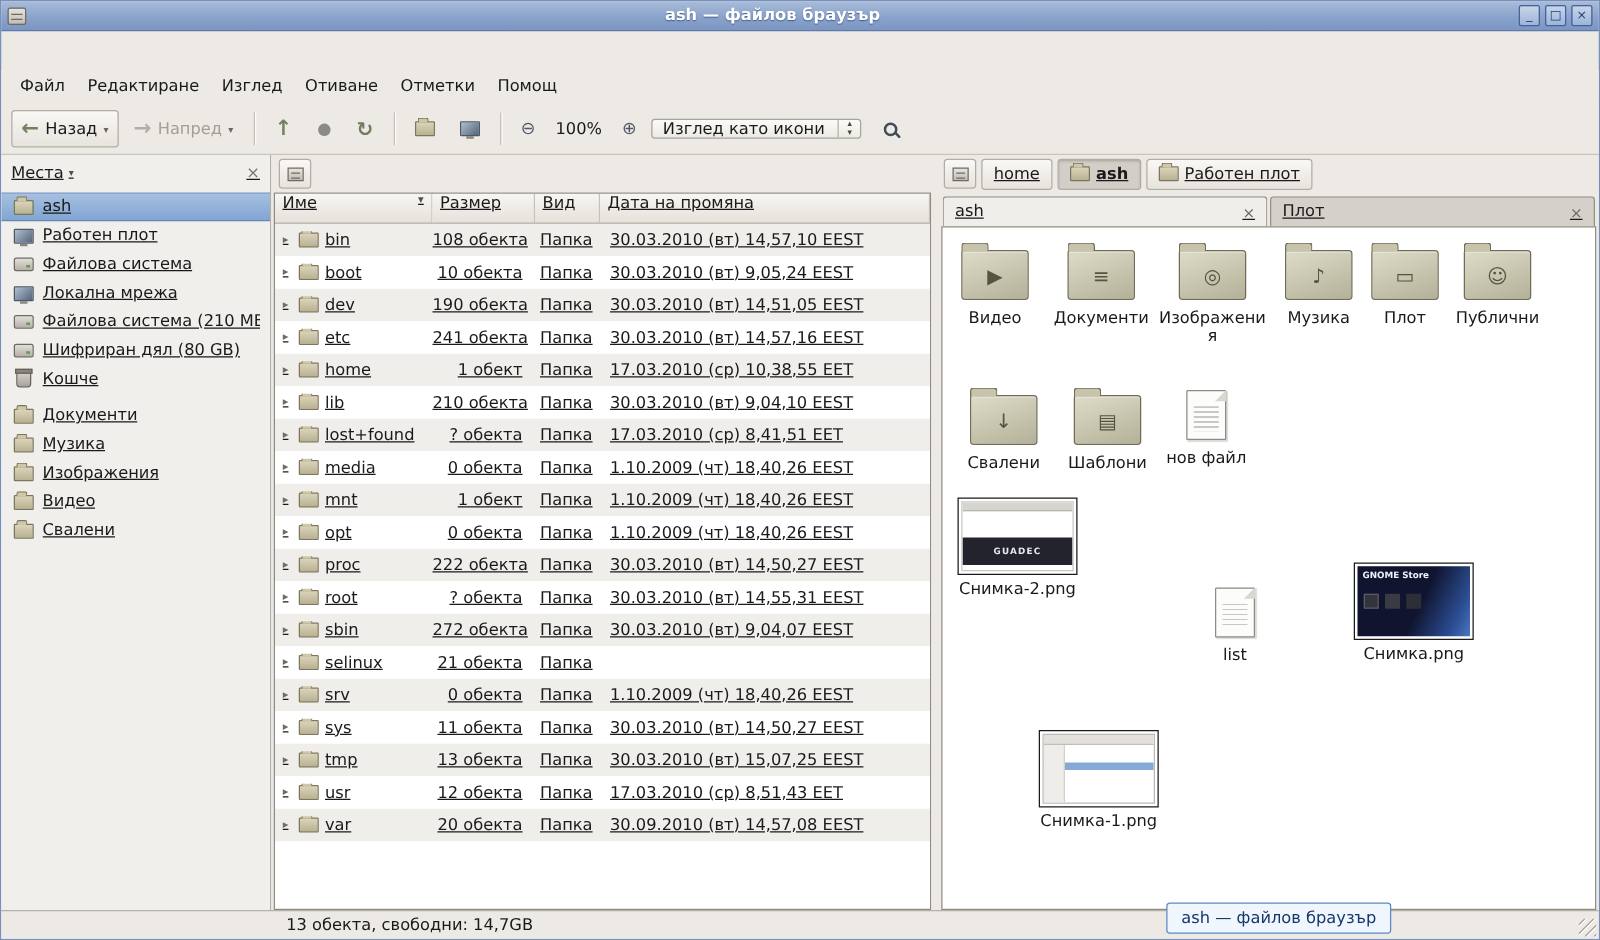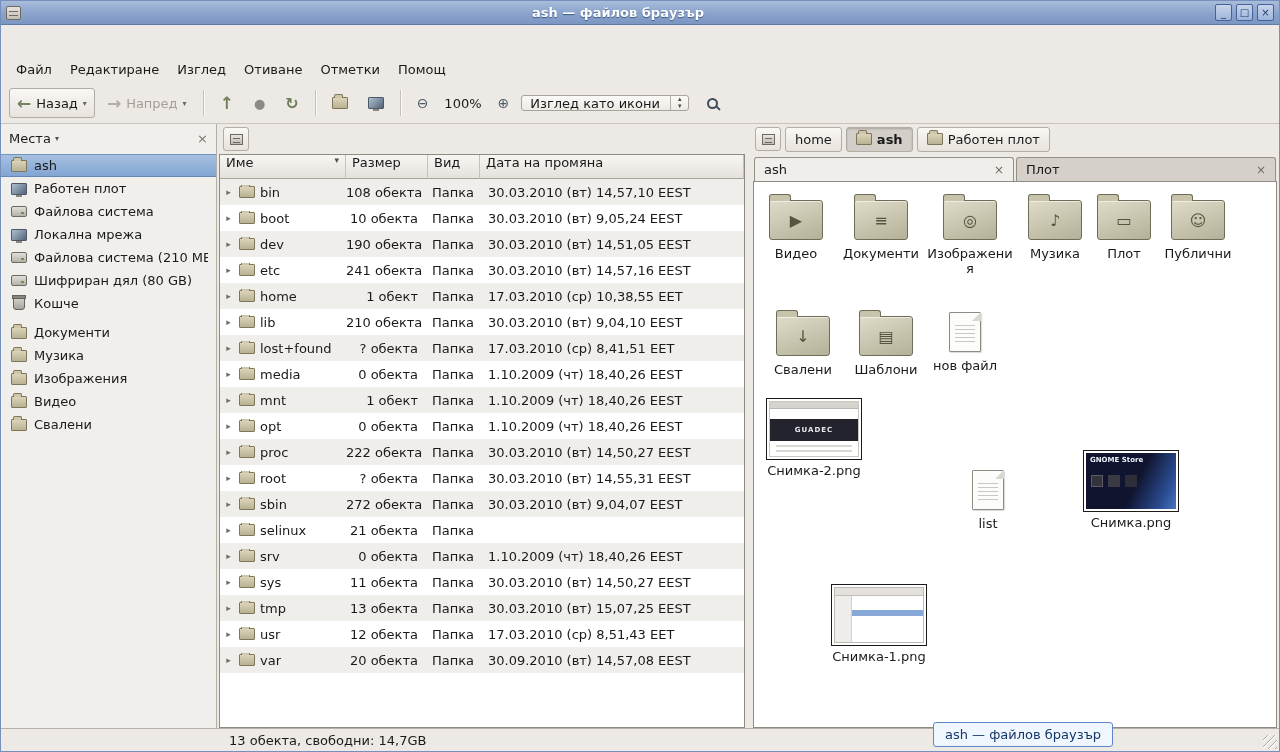--- a/index.html
+++ b/index.html
@@ -50,21 +50,21 @@
   .icon-computer { width:16px; height:12px; border:1px solid #4e5864; background:linear-gradient(135deg,#aebfd0,#53647a); border-radius:1px; position:relative; display:inline-block; flex:none; }
   .icon-computer::after { content:""; position:absolute; left:4px; right:4px; bottom:-3px; height:2px; background:#8b877f; }
   .icon-drive { width:16px; height:11px; background:linear-gradient(#e2dfd9,#b5b1a9); border:1px solid #6e6a62; border-radius:2px; position:relative; display:inline-block; flex:none; }
   .icon-drive::after { content:""; position:absolute; right:2px; bottom:2px; width:3px; height:2px; background:#5d9b4f; }
   .icon-trash { width:12px; height:13px; background:linear-gradient(#d4d2cc,#a7a49d); border:1px solid #66625a; border-radius:1px 1px 3px 3px; position:relative; display:inline-block; flex:none; margin:0 2px; }
   .icon-trash::before { content:""; position:absolute; top:-3px; left:-2px; right:-2px; height:2px; background:#8a867e; border:1px solid #66625a; }
   .icon-drawer { width:13px; height:11px; background:linear-gradient(#e8e5df,#c0bcb4); border:1px solid #6e6a62; position:relative; display:inline-block; flex:none; }
   .icon-drawer::before { content:""; position:absolute; left:2px; right:2px; top:3px; height:1px; background:#6e6a62; box-shadow:0 4px 0 #6e6a62; }
 
   
-  .main { flex:1; display:flex; min-height:0; }
+  .main { flex:1; display:flex; min-height:0;text-decoration:underline; }
 
   
   .sidebar { width:216px; flex:none; background:#f1efec; border-right:1px solid #b3afa7; display:flex; flex-direction:column; }
   .side-header { height:28px; flex:none; display:flex; align-items:center; padding:0 8px; gap:4px; }
   .side-chevron { font-size:8px; color:#55514a; }
   .side-close { margin-left:auto; color:#7a766e; font-size:13px; }
   .side-list { flex:1; overflow:hidden; padding-top:2px; }
   .side-item { height:23px; display:flex; align-items:center; gap:7px; padding:0 8px 0 10px; }
   .side-item.selected { background:linear-gradient(#a6c0e0,#82a5d3); border-top:1px solid #7295c2; border-bottom:1px solid #6487b5; }
   .side-item.sep-above { margin-top:6px; }
@@ -113,21 +113,21 @@
 
   .doc-icon { width:32px; height:40px; background:#fcfcfa; border:1px solid #8f8b83; border-radius:1px; position:relative; display:inline-block; margin-top:4px; box-shadow:1px 1px 1px rgba(0,0,0,.15); }
   .doc-icon::before { content:""; position:absolute; top:-1px; right:-1px; border-style:solid; border-width:0 0 9px 9px; border-color:transparent transparent #d9d7d0 transparent; }
   .doc-icon::after { content:""; position:absolute; left:5px; right:5px; top:12px; height:20px;
     background:repeating-linear-gradient(#b4b1aa 0 1px, transparent 1px 4px); opacity:.7; }
 
   .thumb { display:inline-block; background:#fff; border:1px solid #1a1a1a; padding:2px; }
   .tinner { display:block; width:90px; height:56px; position:relative; overflow:hidden; }
   .t-guadec .tinner { background:#fff; border:1px solid #c9c7c0; }
   .g-top { display:block; height:7px; background:#d6d4cf; border-bottom:1px solid #b9b7b0; }
-  .g-band { display:block; margin-top:10px; height:22px; background:#23232e; color:#e8e8f0; display:flex; align-items:center; justify-content:center; font-size:7px; font-weight:bold; letter-spacing:1px; }
+  .g-band { display:block; margin-top:21px; height:22px; background:#23232e; color:#e8e8f0; display:flex; align-items:center; justify-content:center; font-size:7px; font-weight:bold; letter-spacing:1px; }
   .g-mid { display:block; margin:4px 6px 0; height:10px; background:repeating-linear-gradient(#d9d7d2 0 2px, transparent 2px 5px); }
   .t-store .tinner { background:linear-gradient(115deg,#10142e 55%, #2b4d93 85%, #4a77c0); }
   .s-text { position:absolute; top:3px; left:4px; color:#eef2fb; font-size:7px; font-weight:bold; }
   .s-shirts { position:absolute; top:22px; left:5px; width:12px; height:12px; background:#33333b; border:1px solid #5a5a66;
     box-shadow:17px 0 0 #3a3a44, 34px 0 0 #2e2e38; }
   .t-fm .tinner { background:#fff; border:1px solid #bcbab3; }
   .f-top { display:block; height:8px; background:#e4e1dc; border-bottom:1px solid #c2bfb8; }
   .f-band { display:block; margin-top:14px; height:6px; background:#86a9d7; }
   .t-fm .tinner::after { content:""; position:absolute; left:0; top:8px; bottom:0; width:16px; background:#efedea; border-right:1px solid #d4d1cb; }
 

